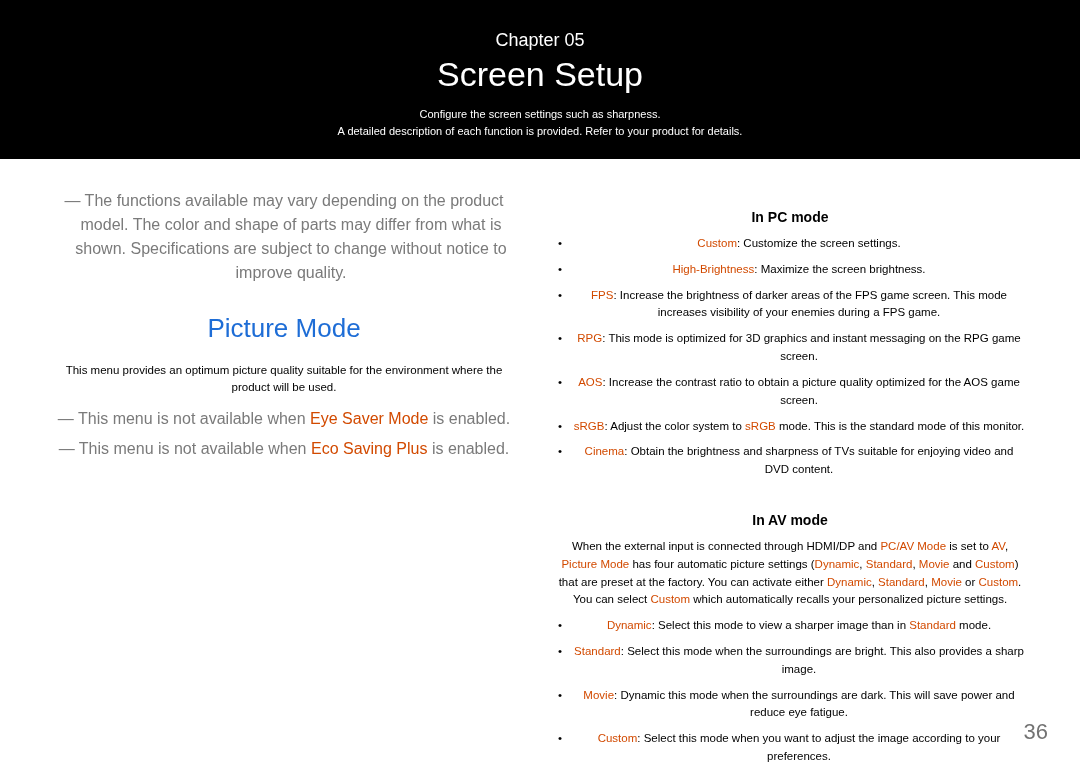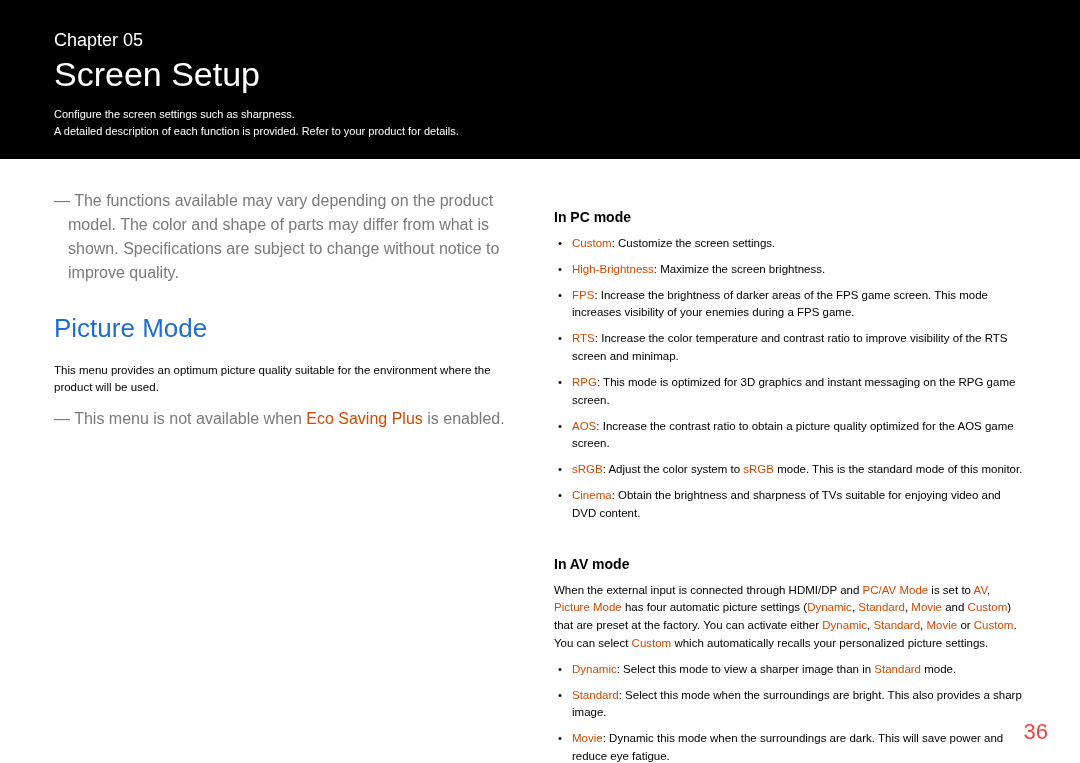--- a/index.html
+++ b/index.html
@@ -1,17 +1,17 @@
 <!DOCTYPE html>
 <html><head>
 <meta charset="utf-8">
 <style>
   * { box-sizing: border-box; margin: 0; padding: 0; }
   html, body { width: 1080px; height: 763px; font-family: Arial, Helvetica, sans-serif; background: #fff; color: #000; }
-  .page { width: 1080px; height: 763px; position: relative; }
+  .page { width: 1080px; height: 763px; position: relative; text-align: center; }
 
   .header {
     background: #000;
     color: #fff;
     padding: 30px 54px 20px 54px;
   }
   .chapter-label { font-size: 18px; font-weight: 400; }
   .chapter-title { font-size: 34px; font-weight: 400; margin-top: 4px; }
   .header-sub { font-size: 11px; line-height: 1.5; margin-top: 12px; color: #fff; }
 
@@ -40,21 +40,21 @@
   .sub-heading.mt { margin-top: 33px; }
 
   ul.bullets { list-style: none; padding-left: 18px; }
   ul.bullets > li { position: relative; font-size: 11.5px; line-height: 1.55; margin-bottom: 8px; padding-left: 0; }
   ul.bullets > li::before { content: "•"; position: absolute; left: -14px; top: 0; color: #000; }
 
   .para { font-size: 11.5px; line-height: 1.55; margin-bottom: 8px; }
 
   .hl { color: #d24a00; }
 
-  .page-number { position: absolute; right: 32px; bottom: 18px; font-size: 22px; color: #ef4444; }
+  .page-number { position: absolute; right: 32px; bottom: 18px; font-size: 22px; color: #737373; }
 </style>
 </head>
 <body>
 
 <div class="page">
 
   <div class="header">
     <div class="chapter-label">Chapter 05</div>
     <div class="chapter-title">Screen Setup</div>
     <div class="header-sub">
@@ -66,32 +66,34 @@
   <div class="body">
 
     <div class="col col-left">
       <div class="note-dash">The functions available may vary depending on the product model. The color and shape of parts may differ from what is shown. Specifications are subject to change without notice to improve quality.</div>
 
       <div class="section-title">Picture Mode</div>
 
       <div class="section-intro">This menu provides an optimum picture quality suitable for the environment where the product will be used.</div>
 
       <div class="note-dash">
+        <span>This menu is not available when </span><span class="hl">Eye Saver Mode</span><span> is enabled.</span>
+      </div>
+      <div class="note-dash">
         <span>This menu is not available when </span><span class="hl">Eco Saving Plus</span><span> is enabled.</span>
       </div>
     </div>
 
     <div class="col col-right">
 
       <div class="sub-heading">In PC mode</div>
       <ul class="bullets">
         <li><span class="hl">Custom</span><span>: Customize the screen settings.</span></li>
         <li><span class="hl">High-Brightness</span><span>: Maximize the screen brightness.</span></li>
         <li><span class="hl">FPS</span><span>: Increase the brightness of darker areas of the FPS game screen. This mode increases visibility of your enemies during a FPS game.</span></li>
-        <li><span class="hl">RTS</span><span>: Increase the color temperature and contrast ratio to improve visibility of the RTS screen and minimap.</span></li>
         <li><span class="hl">RPG</span><span>: This mode is optimized for 3D graphics and instant messaging on the RPG game screen.</span></li>
         <li><span class="hl">AOS</span><span>: Increase the contrast ratio to obtain a picture quality optimized for the AOS game screen.</span></li>
         <li><span class="hl">sRGB</span><span>: Adjust the color system to </span><span class="hl">sRGB</span><span> mode. This is the standard mode of this monitor.</span></li>
         <li><span class="hl">Cinema</span><span>: Obtain the brightness and sharpness of TVs suitable for enjoying video and DVD content.</span></li>
       </ul>
 
       <div class="sub-heading mt">In AV mode</div>
       <div class="para">
         <span>When the external input is connected through HDMI/DP and </span><span class="hl">PC/AV Mode</span><span> is set to </span><span class="hl">AV</span><span>, </span><span class="hl">Picture Mode</span><span> has four automatic picture settings (</span><span class="hl">Dynamic</span><span>, </span><span class="hl">Standard</span><span>, </span><span class="hl">Movie</span><span> and </span><span class="hl">Custom</span><span>) that are preset at the factory. You can activate either </span><span class="hl">Dynamic</span><span>, </span><span class="hl">Standard</span><span>, </span><span class="hl">Movie</span><span> or </span><span class="hl">Custom</span><span>. You can select </span><span class="hl">Custom</span><span> which automatically recalls your personalized picture settings.</span>
       </div>

